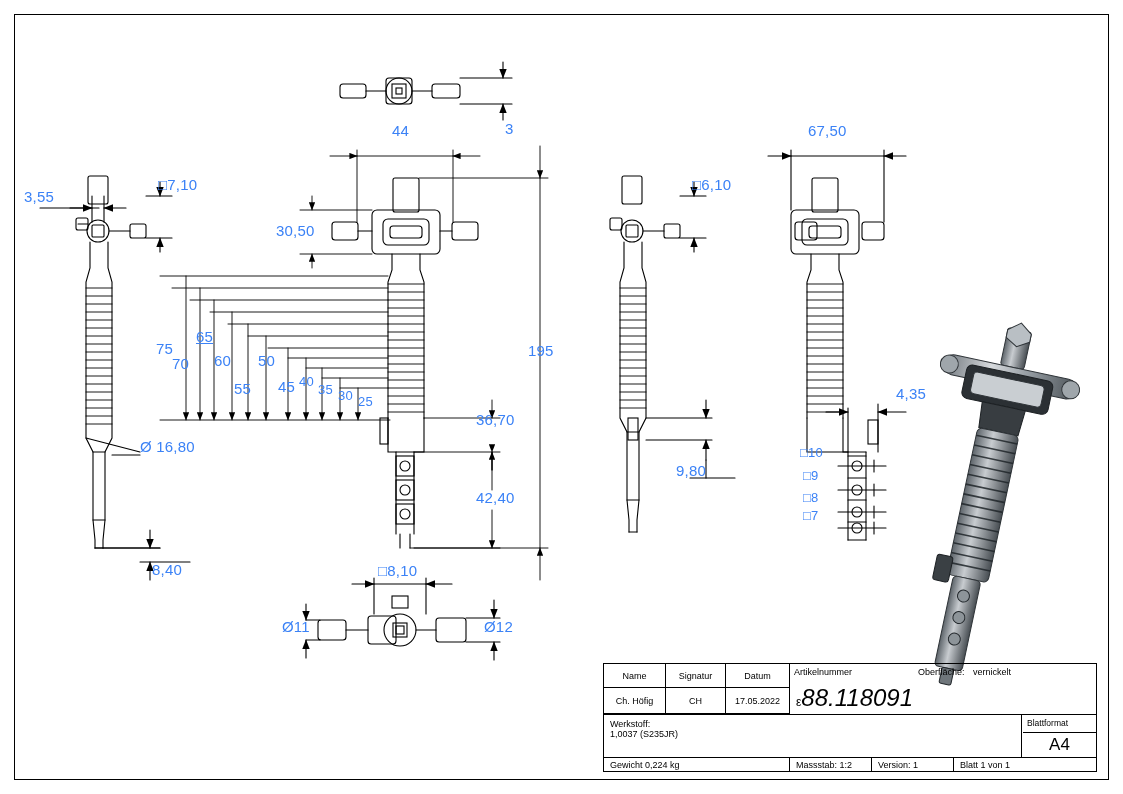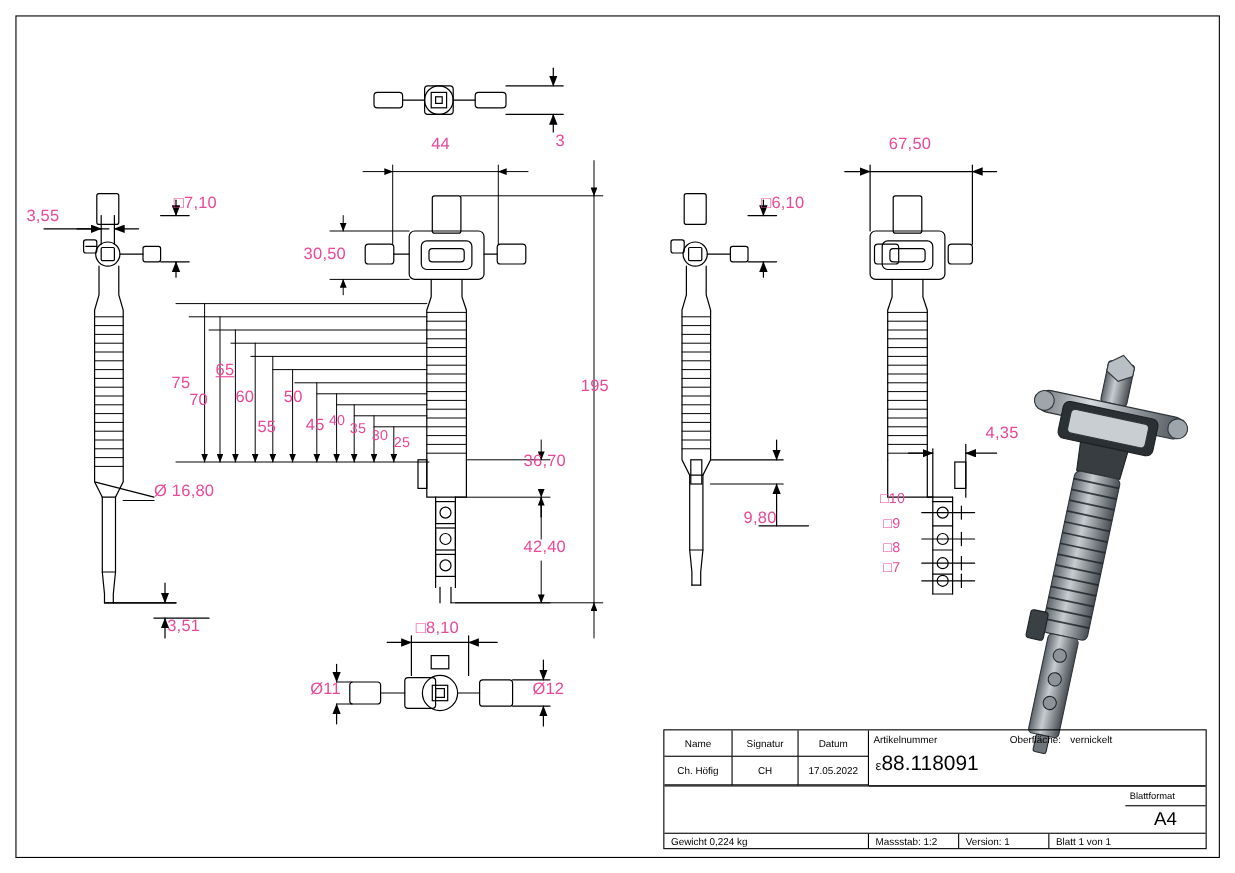--- a/index.html
+++ b/index.html
@@ -1,27 +1,27 @@
 <!DOCTYPE html>
 <html><head>
 <meta charset="utf-8">
 <style>
   html,body{margin:0;padding:0;background:#ffffff;}
   body{width:1123px;height:794px;font-family:"Liberation Sans",sans-serif;color:#000;}
   #sheet{position:relative;width:1123px;height:794px;overflow:hidden;background:#fff;}
   .frame{position:absolute;left:14px;top:14px;width:1093px;height:764px;border:1.5px solid #000;}
-  .dim{position:absolute;font-size:15px;color:#ec4899;white-space:nowrap;letter-spacing:.2px;}
+  .dim{position:absolute;font-size:15px;color:#3b82f6;white-space:nowrap;letter-spacing:.2px;}
   .dim.sm{font-size:13px;}
   svg.overlay{position:absolute;left:0;top:0;width:1123px;height:794px;pointer-events:none;}
   
   .tblock{position:absolute;left:603px;top:663px;width:492px;height:107px;border:1px solid #000;font-size:9px;}
   .tblock div{position:absolute;box-sizing:border-box;}
   .tb-cell{border-right:1px solid #000;border-bottom:1px solid #000;padding:3px 4px;}
   .tb-lab{font-size:9px;color:#000;}
-  .tb-big{font-size:19px;font-family:"Liberation Sans",sans-serif;}
+  .tb-big{font-size:24px;font-family:"Liberation Sans",sans-serif;font-style:italic;}
   .tb-a4{font-size:17px;text-align:center;}
   .center{text-align:center;}
 </style>
 </head>
 <body>
 
 <div id="sheet">
 
   <div class="frame"></div>
 
@@ -415,21 +415,21 @@
         <rect x="-6" y="346" width="12" height="16" rx="2" fill="#6f767b" stroke="#23282c"></rect>
       </g>
     </g>
   </svg>
 
   <div class="dim" style="left:505px;top:120px;">3</div>
 
   <div class="dim" style="left:24px;top:188px;">3,55</div>
   <div class="dim" style="left:158px;top:176px;">□7,10</div>
   <div class="dim" style="left:140px;top:438px;">Ø 16,80</div>
-  <div class="dim" style="left:152px;top:561px;">3,51</div>
+  <div class="dim" style="left:152px;top:561px;">8,40</div>
 
   <div class="dim" style="left:392px;top:122px;">44</div>
   <div class="dim" style="left:276px;top:222px;">30,50</div>
   <div class="dim" style="left:528px;top:342px;text-align:center;">195</div>
   <div class="dim" style="left:476px;top:411px;">36,70</div>
   <div class="dim" style="left:476px;top:489px;">42,40</div>
 
   <div class="dim" style="left:156px;top:340px;">75</div>
   <div class="dim" style="left:172px;top:355px;">70</div>
   <div class="dim" style="left:196px;top:328px;text-decoration:underline;">65</div>
@@ -469,20 +469,24 @@
 
     <div class="tb-cell center" style="left:0;top:24px;width:62px;height:26px;line-height:20px;">Ch. Höfig</div>
     <div class="tb-cell center" style="left:62px;top:24px;width:60px;height:26px;line-height:20px;">CH</div>
     <div class="tb-cell center" style="left:122px;top:24px;width:64px;height:26px;line-height:20px;">17.05.2022</div>
     <div style="left:186px;top:20px;width:244px;height:30px;padding:0 6px;">
       <span class="tb-lab" style="font-size:12px;">ε</span><span class="tb-big">88.118091</span>
     </div>
     <div style="left:186px;top:50px;width:306px;height:1px;background:#000;"></div>
     <div style="left:0;top:50px;width:492px;height:1px;background:#000;"></div>
 
+    <div style="left:0;top:51px;width:418px;height:42px;padding:4px 6px;border-right:1px solid #000;">
+      <div class="tb-lab">Werkstoff:</div>
+      <div class="tb-lab" style="margin-top:10px;">1,0037 (S235JR)</div>
+    </div>
     <div style="left:419px;top:51px;width:73px;height:18px;padding:3px 4px;border-bottom:1px solid #000;font-size:8.5px;">Blattformat</div>
     <div class="tb-a4" style="left:419px;top:69px;width:73px;height:24px;line-height:24px;text-align:center;">A4</div>
     <div style="left:0;top:93px;width:492px;height:1px;background:#000;"></div>
 
     <div style="left:0;top:94px;width:186px;height:13px;padding:2px 6px;border-right:1px solid #000;">Gewicht 0,224 kg</div>
     <div style="left:186px;top:94px;width:82px;height:13px;padding:2px 6px;border-right:1px solid #000;">Massstab: 1:2</div>
     <div style="left:268px;top:94px;width:82px;height:13px;padding:2px 6px;border-right:1px solid #000;">Version: 1</div>
     <div style="left:350px;top:94px;width:142px;height:13px;padding:2px 6px;">Blatt 1 von 1</div>
   </div>
 

